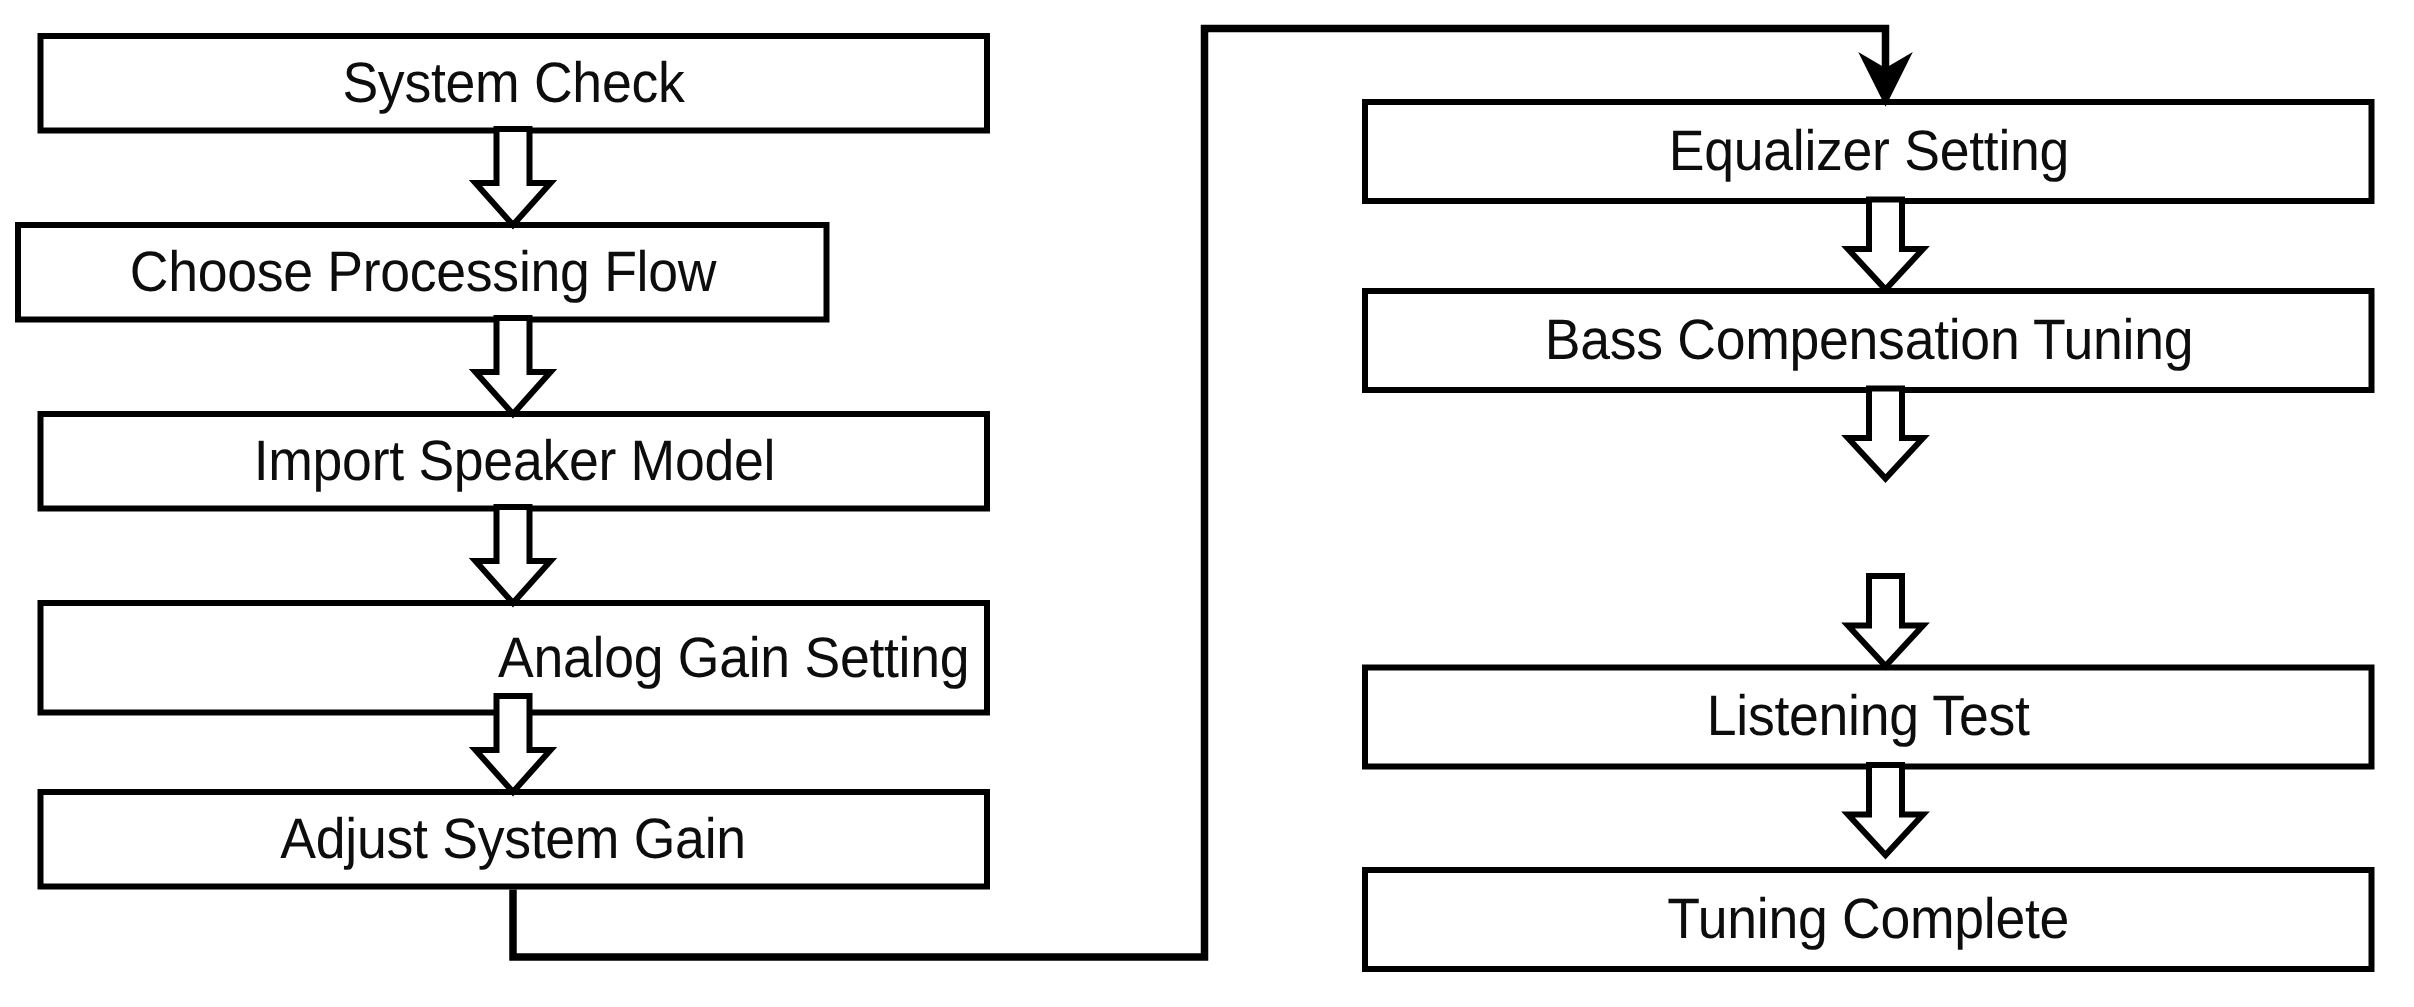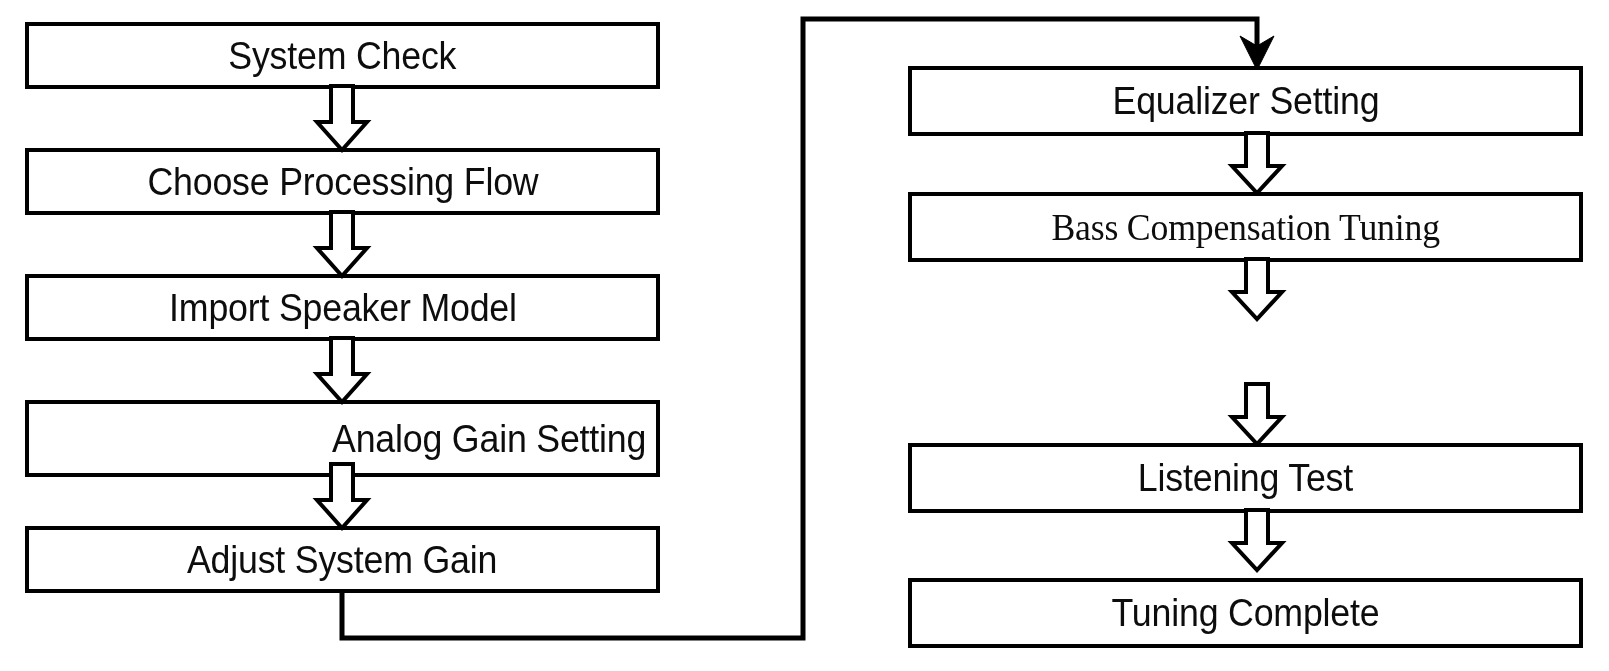--- a/index.html
+++ b/index.html
@@ -53,41 +53,41 @@
 </style>
 </head>
 <body>
 
 <div id="canvas">
 
   <div class="node" style="left:25px; top:22px; width:635px; height:67px;">
     <span class="label">System Check</span>
   </div>
 
-  <div class="node" style="left:25px; top:148px; width:635px; height:67px;">
+  <div class="node" style="left:10px; top:148px; width:543px; height:67px;">
     <span class="label">Choose Processing Flow</span>
   </div>
 
   <div class="node" style="left:25px; top:274px; width:635px; height:67px;">
     <span class="label">Import Speaker Model</span>
   </div>
 
   <div class="node" style="left:25px; top:400px; width:635px; height:77px;justify-content:flex-end;">
     <span class="label">Analog Gain Setting</span>
   </div>
 
   <div class="node" style="left:25px; top:526px; width:635px; height:67px;justify-content:center;">
     <span class="label">Adjust System Gain</span>
   </div>
 
   <div class="node" style="left:908px; top:66px; width:675px; height:70px;">
     <span class="label">Equalizer Setting</span>
   </div>
 
-  <div class="node" style="left:908px; top:192px; width:675px; height:70px;font-family:Liberation Serif, serif;">
+  <div class="node" style="left:908px; top:192px; width:675px; height:70px;">
     <span class="label">Bass Compensation Tuning</span>
   </div>
 
 
   <div class="node" style="left:908px; top:443px; width:675px; height:70px;">
     <span class="label">Listening Test</span>
   </div>
 
   <div class="node" style="left:908px; top:568px; width:675px; height:70px;margin-top:10px;">
     <span class="label">Tuning Complete</span>

